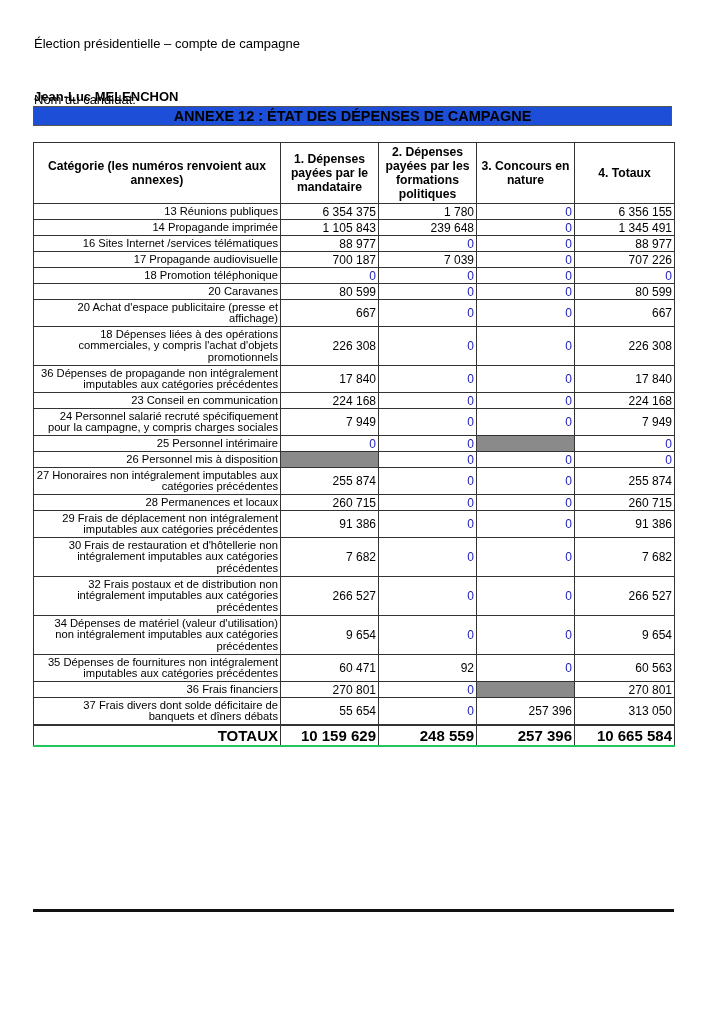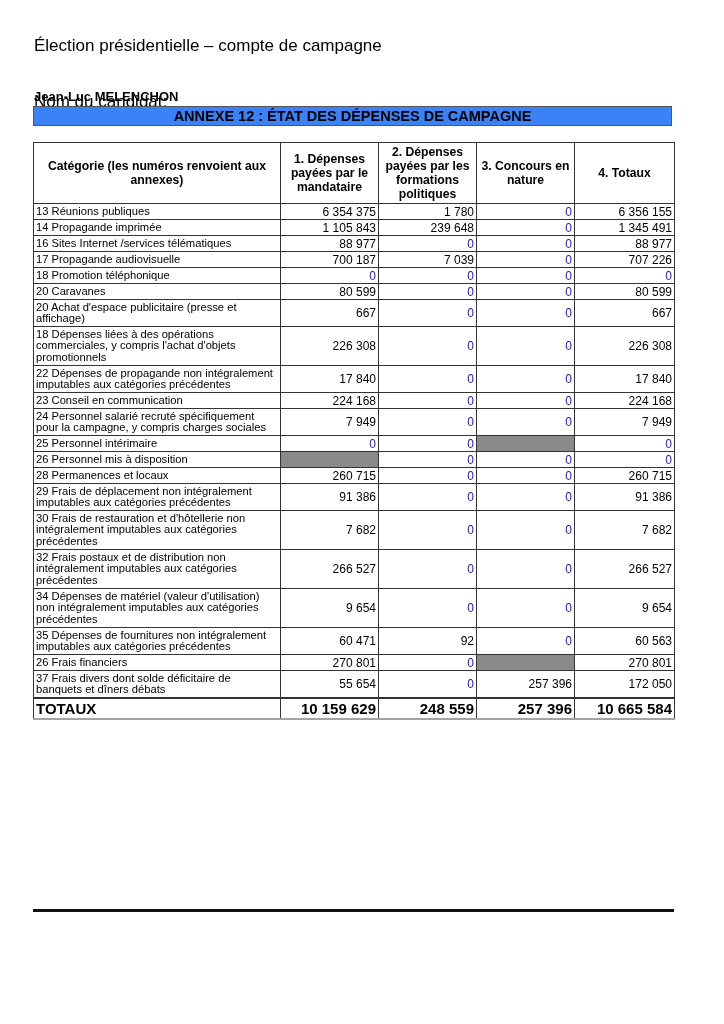--- a/index.html
+++ b/index.html
@@ -1,44 +1,44 @@
 <!DOCTYPE html>
 <html><head>
 <meta charset="utf-8">
 <style>
   html, body { margin: 0; padding: 0; background: #ffffff; }
   body {
     width: 724px; height: 1024px; position: relative; overflow: hidden;
     font-family: "Liberation Sans", sans-serif; color: #000;
   }
-  .hdr-line { position: absolute; left: 34px; font-size: 17px; }
+  .hdr-line { position: absolute; left: 34px; font-size: 13px; }
   #l1 { top: 36px; }
   #l2 { top: 56px; margin-top: 36px; }
   #cand { position: absolute; left: 34px; top: 89px; font-size: 13px; font-weight: bold; }
   #annex {
     position: absolute; left: 33px; top: 106px; width: 639px; height: 20px;
-    background: #3b82f6; border: 1.5px solid #555;
+    background: #1d4ed8; border: 1.5px solid #555;
     box-sizing: border-box; text-align: center;
     font-weight: bold; font-size: 14.5px; line-height: 18px;
   }
   table#exp {
     position: absolute; left: 33px; top: 142px; width: 641px;
     border-collapse: collapse; table-layout: fixed;
     font-size: 11.2px;
   }
   #exp td, #exp th { border: 1px solid #333; padding: 0 2px; }
   #exp th { font-weight: bold; font-size: 12.2px; text-align: center; line-height: 14px; height: 60px; }
-  #exp td.lbl { text-align: left; line-height: 11.5px; padding-left: 2px; vertical-align: middle; margin-top: 33px; }
+  #exp td.lbl { text-align: right; line-height: 11.5px; padding-left: 2px; vertical-align: middle; margin-top: 33px; }
   #exp td.num { text-align: right; vertical-align: middle; font-size: 12px; padding-right: 2px; }
   #exp td.num.zero { color: #1a1ab8; }
   #exp td.shade { background: #8a8a8a; }
   #exp tr.r1 td { height: 15px; }
   #exp tr.r2 td { height: 26px; }
   #exp tr.r3 td { height: 38px; }
-  #exp tr.tot td { height: 19px; font-weight: bold; font-size: 15px; border-top: 2px solid #333; border-bottom: 2px solid #a3a3a3; }
+  #exp tr.tot td { height: 19px; font-weight: bold; font-size: 15px; border-top: 2px solid #333; border-bottom: 2px solid #22c55e; }
   #exp tr.tot td.lbl { font-size: 15px; }
   col.c0 { width: 247px; } col.c1 { width: 98px; } col.c2 { width: 98px; } col.c3 { width: 98px; } col.c4 { width: 100px; }
   #rule { position: absolute; left: 33px; top: 909px; width: 641px; height: 3px; background: #111; }
 </style>
 </head>
 <body>
 
 <div id="l1" class="hdr-line">Élection présidentielle – compte de campagne</div>
 <div id="l2" class="hdr-line">Nom du candidat:</div>
 <div id="cand">Jean-Luc MELENCHON</div>
@@ -112,21 +112,21 @@
         <td class="num">667</td>
       </tr>
       <tr class="r3">
         <td class="lbl">18 Dépenses liées à des opérations commerciales, y compris l'achat d'objets promotionnels</td>
         <td class="num">226 308</td>
         <td class="num zero">0</td>
         <td class="num zero">0</td>
         <td class="num">226 308</td>
       </tr>
       <tr class="r2">
-        <td class="lbl">22 Dépenses de propagande non intégralement imputables aux catégories précédentes</td>
+        <td class="lbl">36 Dépenses de propagande non intégralement imputables aux catégories précédentes</td>
         <td class="num">17 840</td>
         <td class="num zero">0</td>
         <td class="num zero">0</td>
         <td class="num">17 840</td>
       </tr>
       <tr class="r1">
         <td class="lbl">23 Conseil en communication</td>
         <td class="num">224 168</td>
         <td class="num zero">0</td>
         <td class="num zero">0</td>
@@ -145,20 +145,27 @@
         <td class="num zero">0</td>
         <td class="shade"></td>
         <td class="num zero">0</td>
       </tr>
       <tr class="r1">
         <td class="lbl">26 Personnel mis à disposition</td>
         <td class="shade"></td>
         <td class="num zero">0</td>
         <td class="num zero">0</td>
         <td class="num zero">0</td>
+      </tr>
+      <tr class="r2">
+        <td class="lbl">27 Honoraires non intégralement imputables aux catégories précédentes</td>
+        <td class="num">255 874</td>
+        <td class="num zero">0</td>
+        <td class="num zero">0</td>
+        <td class="num">255 874</td>
       </tr>
       <tr class="r1">
         <td class="lbl">28 Permanences et locaux</td>
         <td class="num">260 715</td>
         <td class="num zero">0</td>
         <td class="num zero">0</td>
         <td class="num">260 715</td>
       </tr>
       <tr class="r2">
         <td class="lbl">29 Frais de déplacement non intégralement imputables aux catégories précédentes</td>
@@ -189,32 +196,32 @@
         <td class="num">9 654</td>
       </tr>
       <tr class="r2">
         <td class="lbl">35 Dépenses de fournitures non intégralement imputables aux catégories précédentes</td>
         <td class="num">60 471</td>
         <td class="num">92</td>
         <td class="num zero">0</td>
         <td class="num">60 563</td>
       </tr>
       <tr class="r1">
-        <td class="lbl">26 Frais financiers</td>
+        <td class="lbl">36 Frais financiers</td>
         <td class="num">270 801</td>
         <td class="num zero">0</td>
         <td class="shade"></td>
         <td class="num">270 801</td>
       </tr>
       <tr class="r2">
         <td class="lbl">37 Frais divers dont solde déficitaire de banquets et dîners débats</td>
         <td class="num">55 654</td>
         <td class="num zero">0</td>
         <td class="num">257 396</td>
-        <td class="num">172 050</td>
+        <td class="num">313 050</td>
       </tr>
       <tr class="tot">
         <td class="lbl">TOTAUX</td>
         <td class="num">10 159 629</td>
         <td class="num">248 559</td>
         <td class="num">257 396</td>
         <td class="num">10 665 584</td>
       </tr>
     </tbody>
 </table>

